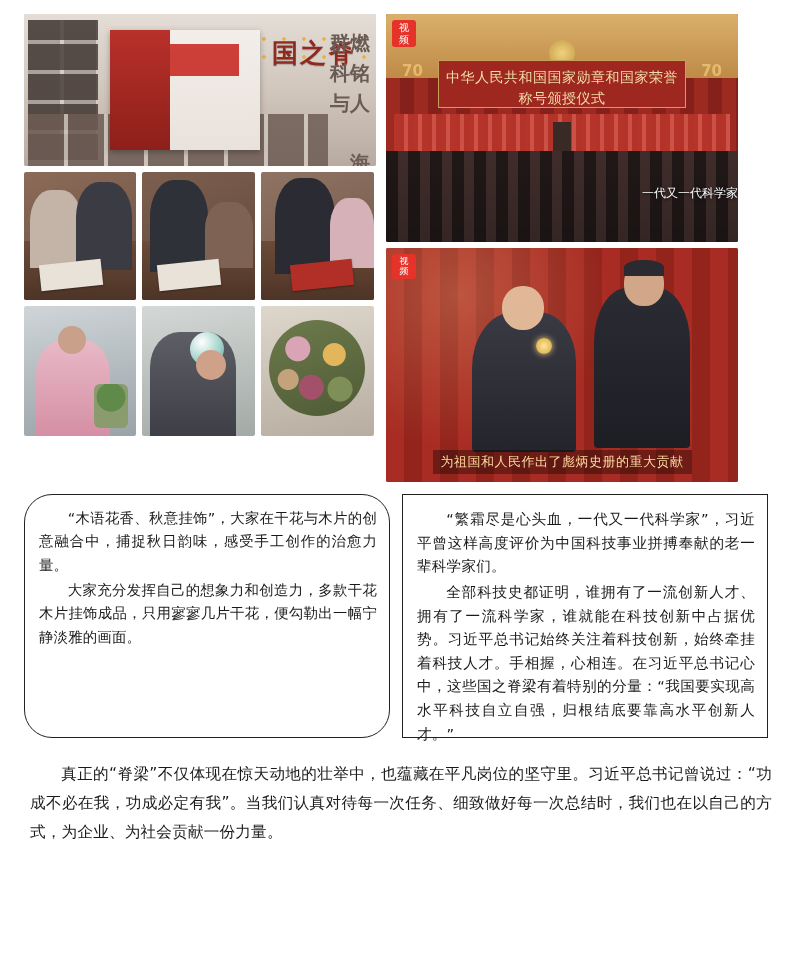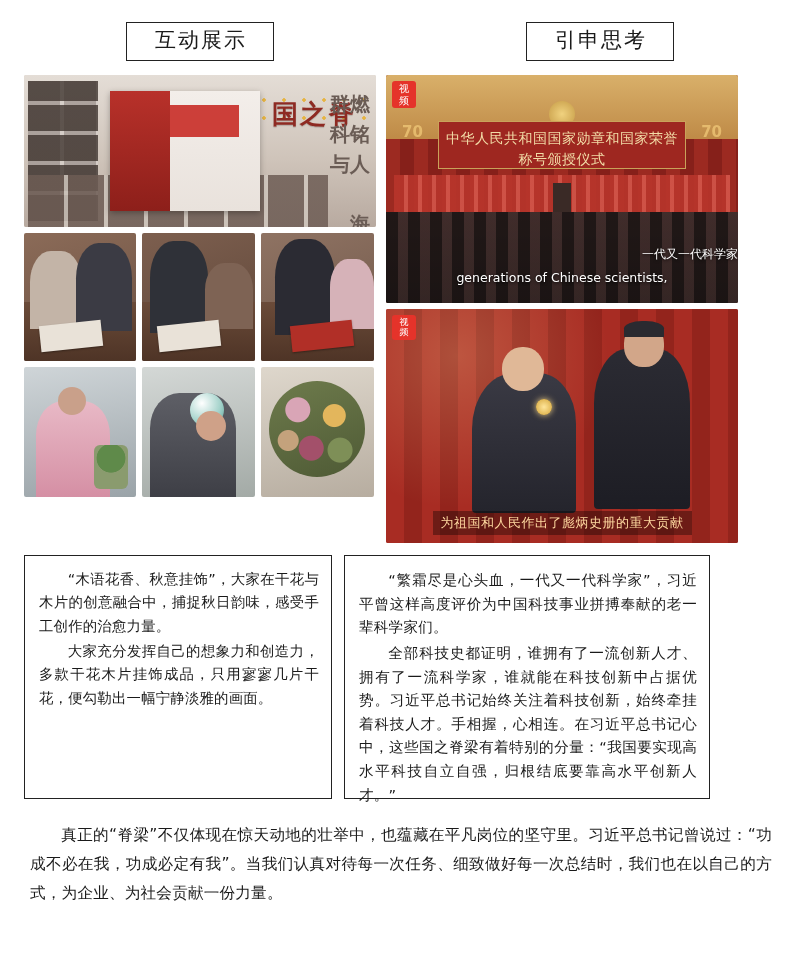--- a/index.html
+++ b/index.html
@@ -342,21 +342,21 @@
     display: flex;
     gap: 12px;
     padding: 12px 22px 0 24px;
     box-sizing: border-box;
   }
   .tbox {
     border: 1.5px solid #222;
     box-sizing: border-box;
     padding: 12px 12px 12px 14px;
   }
-  .tbox.left { width: 308px; height: 244px; }
+  .tbox.left { width: 366px; height: 244px; border-radius: 28px; }
   .tbox.right { width: 366px; height: 244px; }
   .tbox p {
     margin: 0 0 2px 0;
     font-size: 14.4px;
     line-height: 1.62;
     text-indent: 2em;
     text-align: justify;
     letter-spacing: .2px;
   }
   .tbox.right p { font-size: 14.6px; }
@@ -372,28 +372,20 @@
     text-indent: 2em;
     text-align: justify;
     letter-spacing: .2px;
   }
 </style>
 </head>
 <body>
 
 <div class="page">
 
-  <div class="headers">
-    <div class="header-left-wrap">
-      <div class="header-box">互动展示</div>
-    </div>
-    <div class="header-right-wrap">
-      <div class="header-box">引申思考</div>
-    </div>
-  </div>
 
   <div class="photo-columns">
 
     <div class="col-left">
 
       <div class="ph p-book">
         <div class="wall"></div>
         <div class="portraits"></div>
         <div class="stars"></div>
         <div class="portraits2"></div>
@@ -449,21 +441,20 @@
         <div class="emblem"></div>
         <div class="banner">
           <div class="btxt">中华人民共和国国家勋章和国家荣誉称号颁授仪式</div>
         </div>
         <div class="seventy-l">70</div>
         <div class="seventy-r">70</div>
         <div class="stage-rows"></div>
         <div class="podium"></div>
         <div class="audience"></div>
         <div class="sub1">一代又一代科学家</div>
-        <div class="sub2">generations of Chinese scientists,</div>
         <div class="video-badge">视频</div>
       </div>
 
       <div class="ph p-medal">
         <div class="bg"></div>
         <div class="scientist"></div>
         <div class="sci-head"></div>
         <div class="medal-dot"></div>
         <div class="leader"></div>
         <div class="leader-head"></div>

